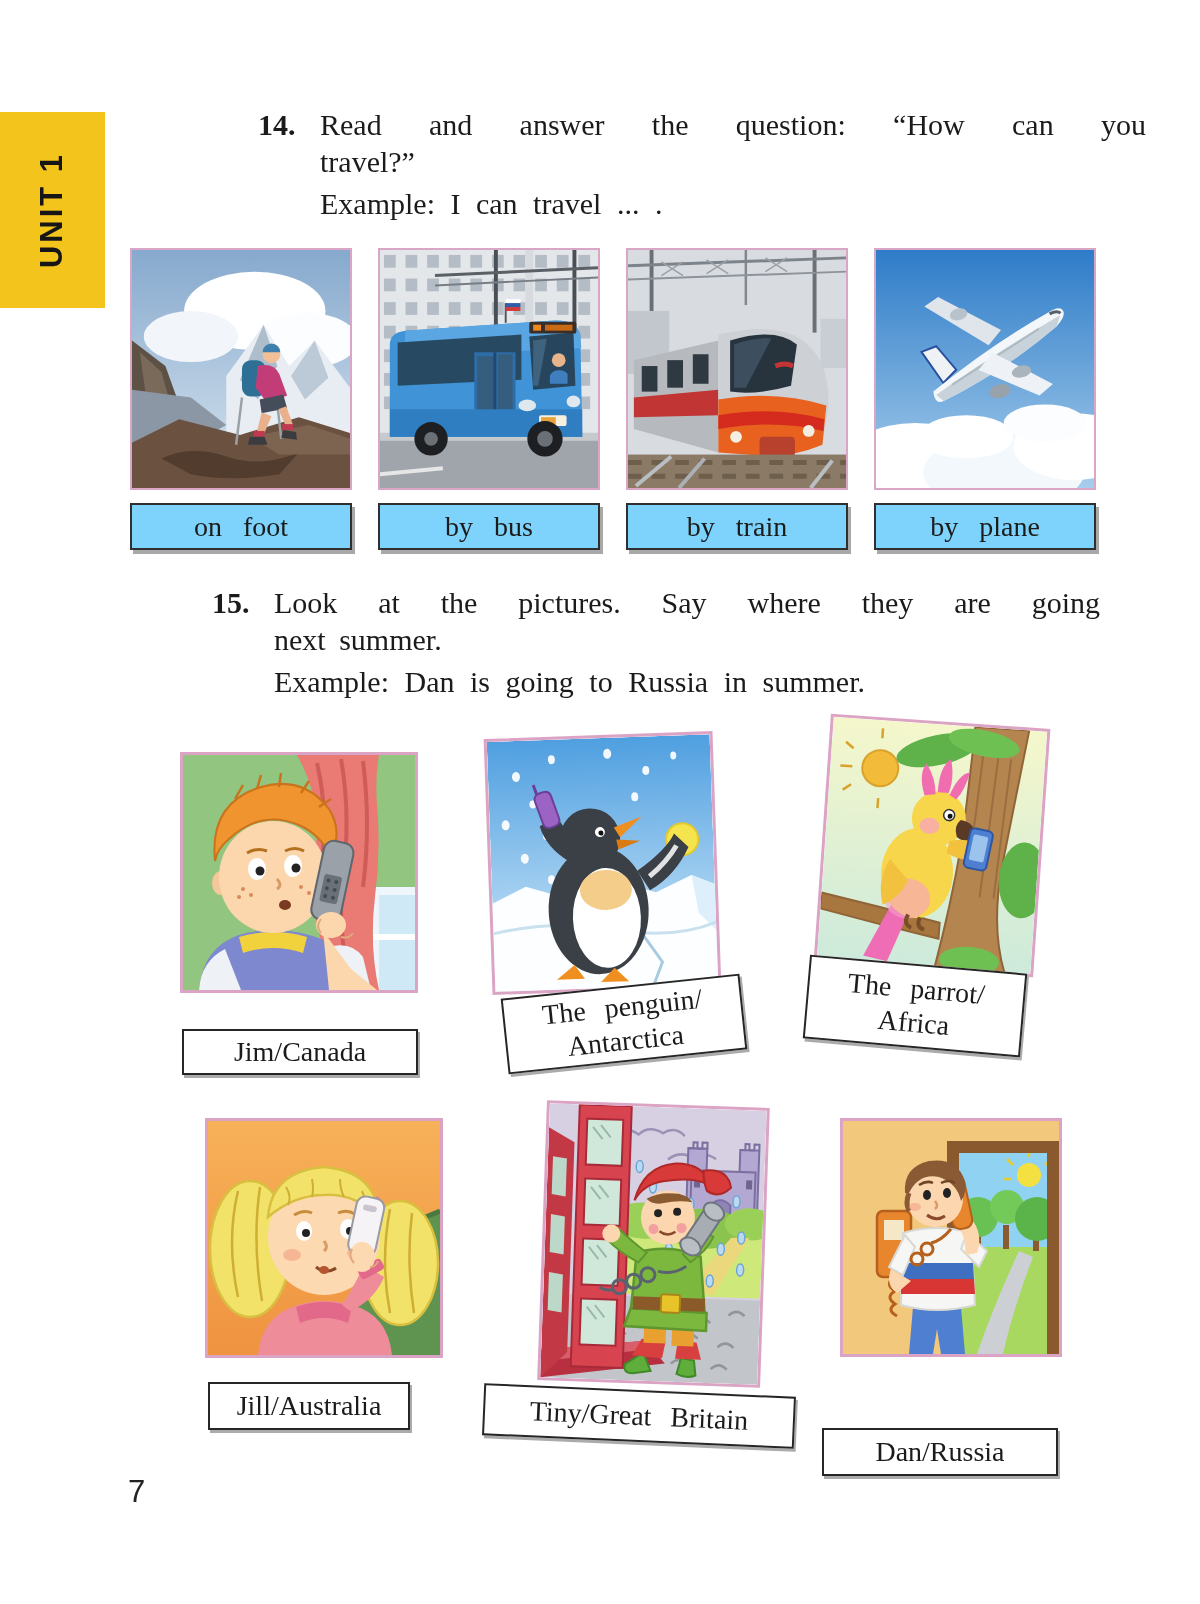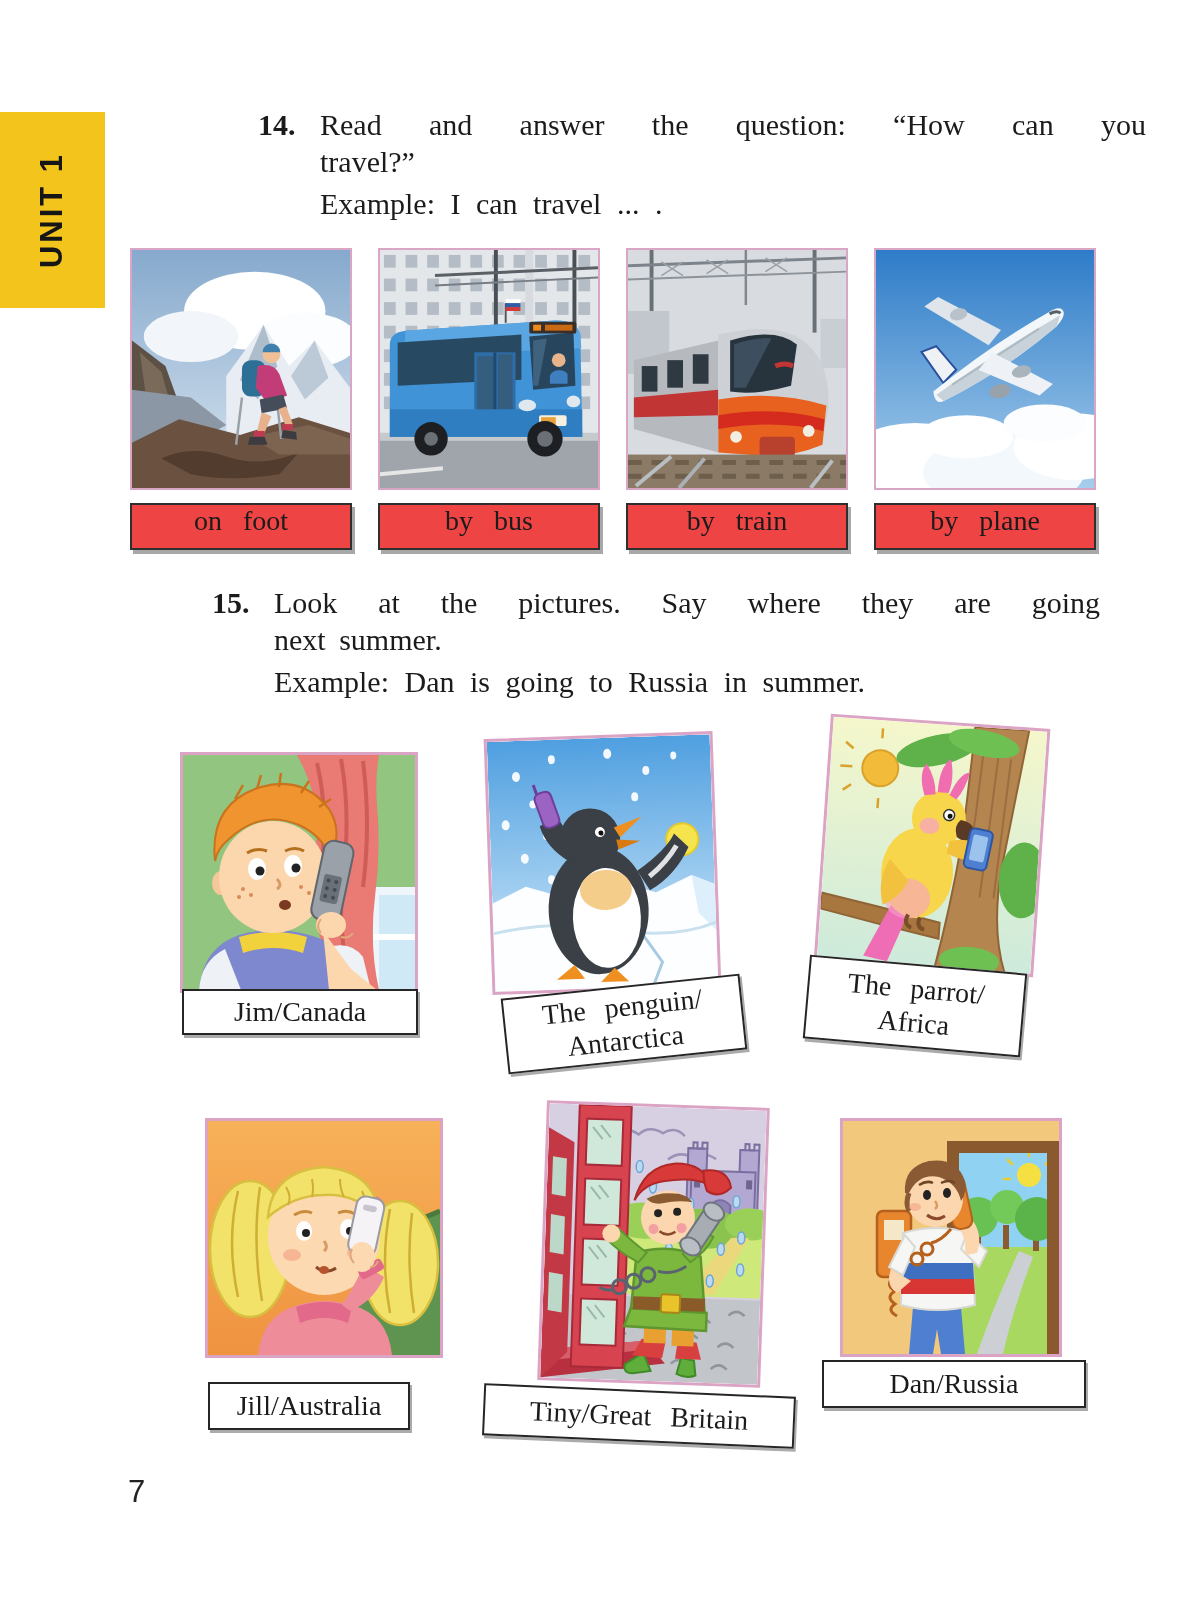--- a/index.html
+++ b/index.html
@@ -19,22 +19,22 @@
   .ex-flex { display:flex; }
   .ex-num { font-weight:700; width:62px; flex:0 0 62px; }
   .ex-body { flex:1; }
   .jline { text-align:justify; text-align-last:justify; }
   .example { margin-top:5px; word-spacing:8px; }
   .example b { font-weight:400; }
 
   .photo-card { position:absolute; top:248px; width:222px; }
   .photo { height:242px; border:2px solid #d9a6c6; background:#fff; overflow:hidden; }
   .photo svg, .art svg { display:block; width:100%; height:100%; }
-  .pcap { margin-top:13px; height:47px; background:#ef4444; border:2px solid #2f2f2f;
-          box-shadow:3px 4px 0 #a8a8a8; display:flex; justify-content:center;
+  .pcap { margin-top:13px; height:47px; background:#7dd3fc; border:2px solid #2f2f2f;
+          box-shadow:3px 4px 0 #a8a8a8; display:flex; align-items:center; justify-content:center;
           font-size:28px; word-spacing:14px; }
 
   .art  { position:absolute; border:3px solid #dba4c4; background:#fff; overflow:hidden; }
   .ccap { position:absolute; background:#fff; border:2px solid #262626; box-shadow:2px 3px 0 #ababab;
           display:flex; flex-direction:column; align-items:center; justify-content:center;
           font-size:28px; line-height:34px; word-spacing:12px; text-align:center; }
 
   .pagenum { position:absolute; left:128px; top:1474px;
              font-family:"Liberation Sans","DejaVu Sans",sans-serif; font-size:31px; color:#222; }
 </style>
@@ -279,21 +279,21 @@
             <circle cx="153" cy="134" r="2"></circle>
             <circle cx="145" cy="142" r="2"></circle>
             <circle cx="153" cy="142" r="2"></circle>
           </g>
       </g>
       <path d="M140 176 L168 214 L194 235 L146 235 Z" fill="#fcd7ad"></path>
       <ellipse cx="148" cy="170" rx="15" ry="13" fill="#fcd7ad"></ellipse>
       <path d="M138 164 q-6 8 0 14 M158 182 q8 2 12 -4" stroke="#e0a97c" stroke-width="2" fill="none"></path>
     </svg>
   </div>
-  <div class="ccap" style="left:182px; top:989px; width:236px; height:46px;">
+  <div class="ccap" style="left:182px; top:1029px; width:236px; height:46px;">
     <span>Jim/Canada</span>
   </div>
 
   <div class="art" style="left:488px; top:735px; width:229px; height:256px; transform:rotate(-2deg);">
     <svg viewBox="0 0 223 250" preserveAspectRatio="none">
       <defs>
           <linearGradient id="g4" x1="0" y1="0" x2="0" y2="1">
             <stop offset="0" stop-color="#4f9fe0"></stop>
             <stop offset="1" stop-color="#d7edfb"></stop>
           </linearGradient>
@@ -552,18 +552,18 @@
       <path d="M62 72 Q60 46 86 40 Q114 36 122 60 Q124 72 118 80 Q114 62 96 56 Q76 52 66 72 Z" fill="#8a5a35"></path>
       <path d="M66 72 q-4 10 0 18" stroke="#8a5a35" stroke-width="5" fill="none"></path>
       <ellipse cx="84" cy="74" rx="4" ry="5" fill="#222222"></ellipse>
         <ellipse cx="104" cy="72" rx="4" ry="5" fill="#222222"></ellipse>
       <path d="M76 64 q8 -5 14 -2 M98 62 q8 -4 14 0" stroke="#6f4525" stroke-width="2.5" fill="none"></path>
       <path d="M92 80 q4 5 0 8" stroke="#d89b66" stroke-width="2.5" fill="none"></path>
       <path d="M84 94 q9 7 18 1" stroke="#8a4a2a" stroke-width="3" fill="none"></path>
       <ellipse cx="72" cy="86" rx="6" ry="4" fill="#f5a98a" opacity="0.7"></ellipse>
     </svg>
   </div>
-  <div class="ccap" style="left:822px; top:1360px; width:264px; height:48px;">
+  <div class="ccap" style="left:822px; top:1428px; width:236px; height:48px;">
     <span>Dan/Russia</span>
   </div>
 
   <div class="pagenum">7</div>
 </div>
 
 </body></html>

